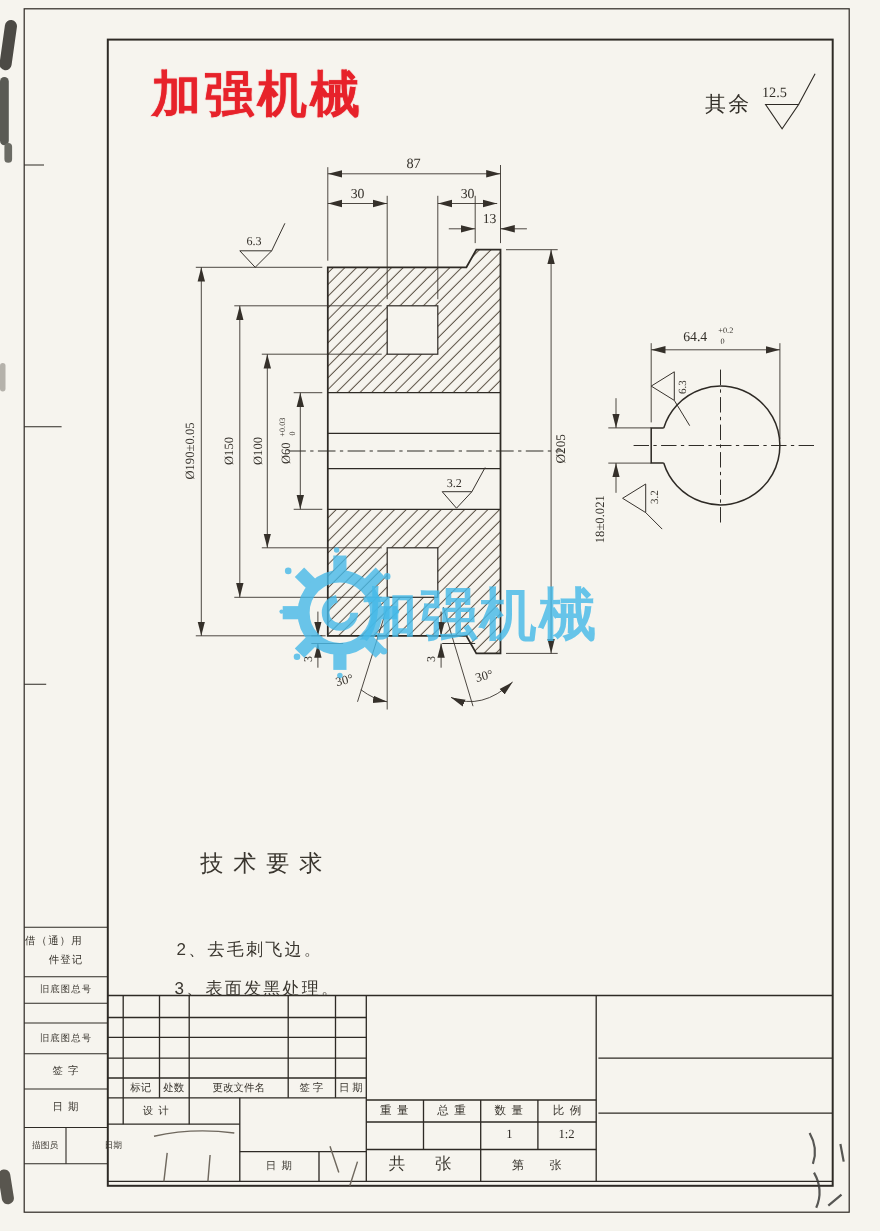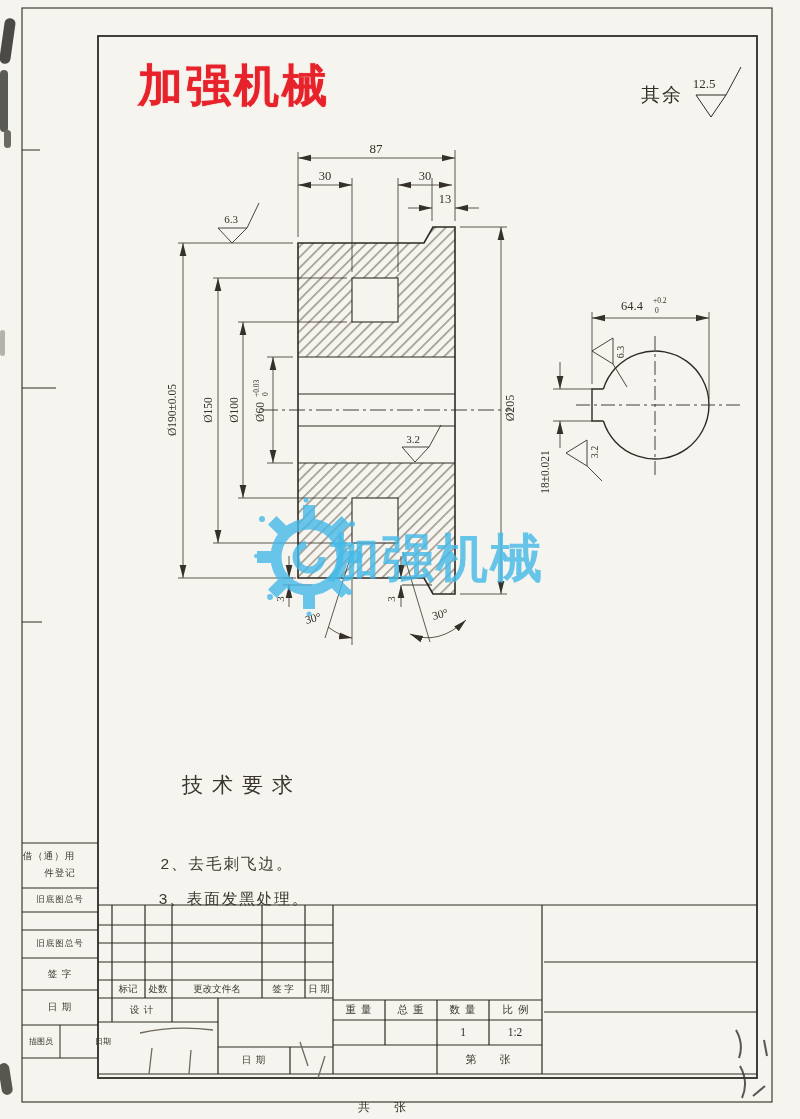--- a/index.html
+++ b/index.html
@@ -249,16 +249,16 @@
   <div class="abs tb" style="left:319px;top:989px;letter-spacing:0;">日 期</div>
   <div class="abs tb" style="left:142px;top:1010px;">设 计</div>
   <div class="abs tb" style="left:254px;top:1060px;">日 期</div>
 
   <div class="abs tbs" style="left:361px;top:1010px;">重量</div>
   <div class="abs tbs" style="left:413px;top:1010px;text-align:right;">总重</div>
   <div class="abs tbs" style="left:465px;top:1010px;text-align:center;">数量</div>
   <div class="abs tbs" style="left:518px;top:1010px;">比例</div>
   <div class="abs val" style="left:463px;top:1032px;">1</div>
   <div class="abs val" style="left:515px;top:1032px;">1:2</div>
-  <div class="abs tb" style="left:385px;top:1107px;font-size:12px;letter-spacing:6px;">共　张</div>
+  <div class="abs tb" style="left:385px;top:1058px;font-size:15px;letter-spacing:6px;">共　张</div>
   <div class="abs tb" style="left:491px;top:1059px;font-size:11px;letter-spacing:6px;font-family:Liberation Mono, monospace;">第　张</div>
 
 </div>
 
 </body></html>

